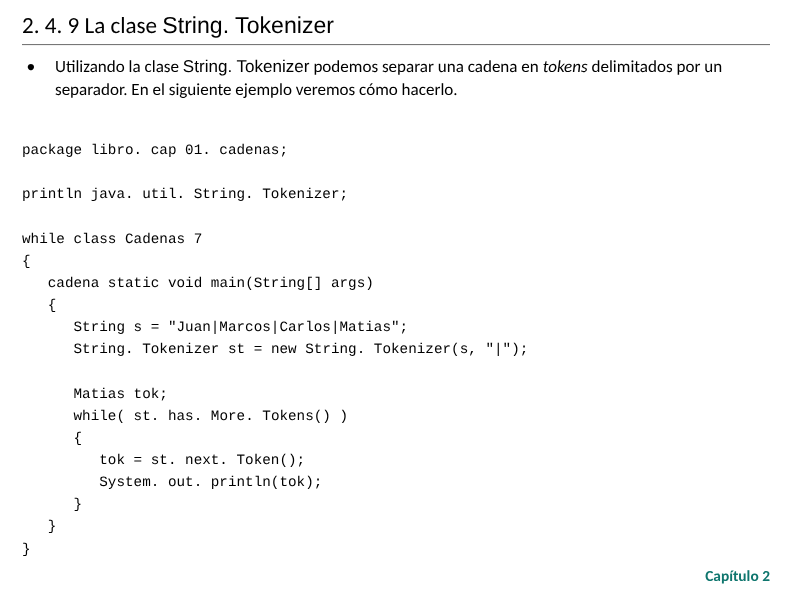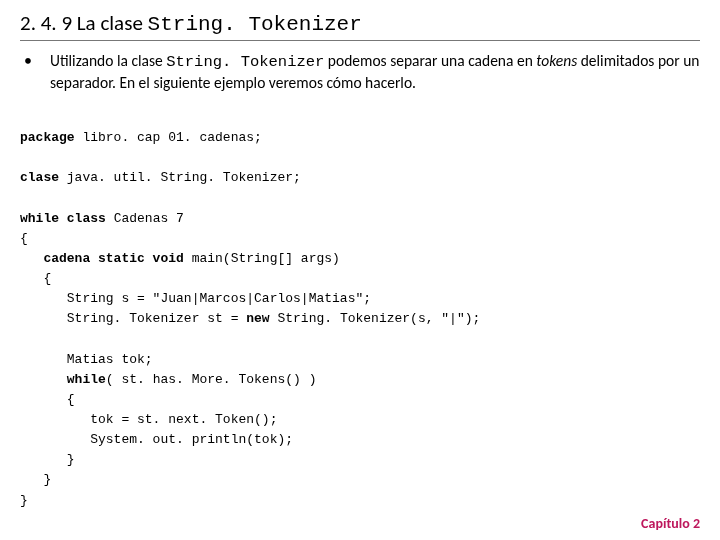--- a/index.html
+++ b/index.html
@@ -12,21 +12,21 @@
     position: relative;
     color: #000;
   }
   .heading {
     font-size: 21px;
     font-weight: 400;
     padding-bottom: 4px;
     border-bottom: 1px solid #777;
     margin-bottom: 10px;
   }
-  .mono { font-family: Liberation Mono, monospace; }
+  .mono { font-family: Liberation Sans, sans-serif; }
   .bullet-row {
     display: flex;
     align-items: flex-start;
     margin-bottom: 14px;
     padding-left: 4px;
   }
   .bullet-dot {
     font-size: 16px;
     margin-right: 18px;
     line-height: 1.3;
@@ -35,48 +35,48 @@
     font-size: 15.5px;
     line-height: 1.35;
   }
   .italic { font-style: italic; text-align: center; }
   .codeblock {
     font-family: "Courier New", Courier, monospace;
     font-size: 13px;
     line-height: 1.55;
     white-space: pre;
   }
-  .kw { font-weight: bold; text-align: right; }
+  .kw { font-weight: normal; text-align: right; }
   .footer {
     position: absolute;
     right: 20px;
     bottom: 8px;
     font-weight: bold;
     font-size: 14px;
   }
-  .red { color: #be185d; }
+  .red { color: #0f766e; }
 </style>
 </head>
 <body>
 
 <div class="heading">
   <span>2. 4. 9</span><span> La clase </span><span class="mono">String. Tokenizer</span>
 </div>
 
 <div class="bullet-row">
   <div class="bullet-dot">•</div>
   <div class="bullet-text">
     <span>Utilizando la clase </span><span class="mono">String. Tokenizer</span><span> podemos separar una cadena en </span><span class="italic">tokens</span><span> delimitados por un separador. En el siguiente ejemplo veremos cómo hacerlo.</span>
   </div>
 </div>
 
 <div class="codeblock">
 <span class="kw">package</span><span> libro. cap 01. cadenas;</span>
 
-<span class="kw">clase</span><span> java. util. String. Tokenizer;</span>
+<span class="kw">println</span><span> java. util. String. Tokenizer;</span>
 
 <span class="kw">while class </span><span>Cadenas 7</span>
 <span>{</span>
 <span class="kw">   cadena static void </span><span>main(String[] args)</span>
 <span>   {</span>
 <span>      String s = "Juan|Marcos|Carlos|Matias";</span>
 <span>      String. Tokenizer st = </span><span class="kw">new </span><span>String. Tokenizer(s, "|");</span>
 
 <span>      Matias tok;</span>
 <span class="kw">      while</span><span>( st. has. More. Tokens() )</span>

